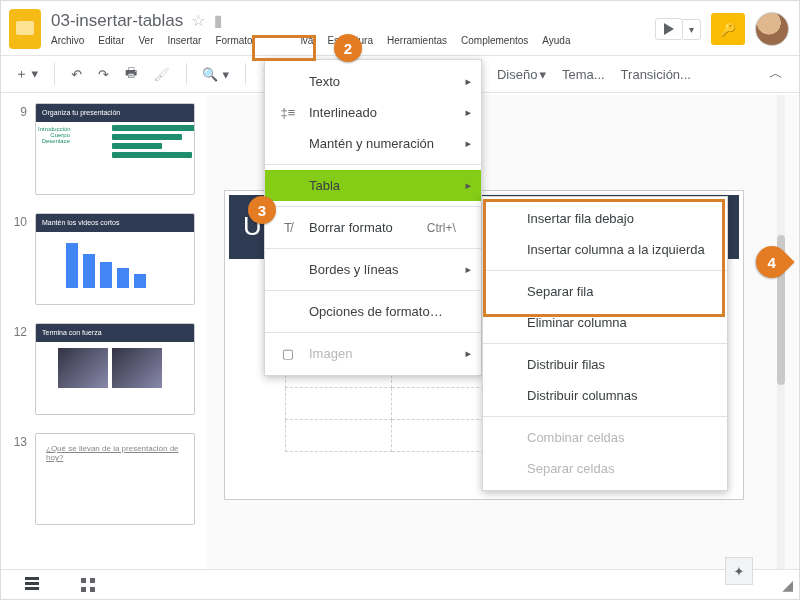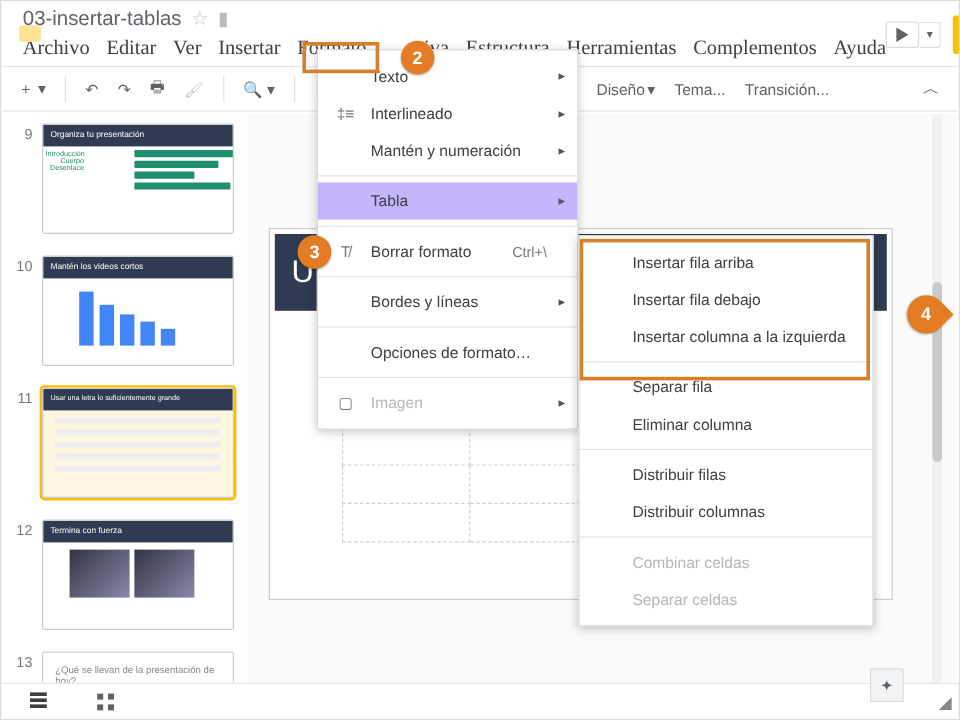--- a/index.html
+++ b/index.html
@@ -7,21 +7,21 @@
 
   
   .titlebar { display:flex; align-items:center; height:54px; padding:2px 10px 0 8px; }
   .doc-icon { width:32px; height:40px; background:#f5ba15; border-radius:4px; position:relative; margin-right:10px; }
   .doc-icon::after { content:""; position:absolute; left:7px; top:12px; width:18px; height:14px; background:#fde293; border-radius:2px; }
   .title-stack { flex:1; }
   .title-row { display:flex; align-items:center; gap:8px; }
   .doc-title { font-size:17px; color:#5f6368; }
   .title-icons { color:#bbb; display:flex; gap:8px; font-size:16px; }
   .menu-bar { display:flex; gap:14px; margin-top:2px; }
-  .menu-bar span { font-size:17px; color:#3c4043; padding:2px 0; cursor:pointer;font-family:Liberation Serif, serif; }
+  .menu-bar span { font-size:10px; color:#3c4043; padding:2px 0; cursor:pointer; }
   .title-right { display:flex; align-items:center; gap:10px; }
   .present-btn { border:1px solid #dadce0; border-radius:3px; padding:4px 8px; display:flex; align-items:center; gap:6px; color:#5f6368; }
   .present-btn .tri { width:0;height:0;border-top:6px solid transparent;border-bottom:6px solid transparent;border-left:10px solid #5f6368; }
   .present-drop { border:1px solid #dadce0; border-left:none; padding:4px 6px; font-size:10px; color:#5f6368; border-radius:0 3px 3px 0; margin-left:-10px;}
   .share-btn { width:34px; height:32px; background:#fbbc04; border-radius:3px; display:flex; align-items:center; justify-content:center; }
   .avatar { width:34px; height:34px; border-radius:50%; background:radial-gradient(circle at 40% 30%, #e0b88f 0 40%, #9a6b4a 41% 100%); border:1px solid #ccc;}
 
   
   .toolbar { height:38px; border-top:1px solid #e4e4e4; border-bottom:1px solid #e4e4e4; display:flex; align-items:center; padding:0 10px; gap:8px; color:#5f6368; font-size:13px;}
   .tbtn { padding:4px 4px; color:#5f6368; display:flex; align-items:center; gap:2px; }
@@ -37,21 +37,21 @@
   .slide-th { width:160px; height:92px; border:1px solid #ccc; border-radius:2px; background:#fff; position:relative; overflow:hidden;}
   .slide-th.selected { outline:2px solid #fbbc04; background:#fff6e0; }
   .slide-th .head { height:18px; background:#2f3b52; color:#fff; font-size:7px; padding:5px 6px; }
   .bars-green div { height:6px; background:#1e8e6e; margin:3px 6px 0 40px; border-radius:1px;}
   .bars-blue { display:flex; align-items:flex-end; gap:5px; padding:6px 30px 4px; height:60px;}
   .bars-blue div { width:12px; background:#4285f4; }
   .rows-table { padding:6px 10px;}
   .rows-table div { height:5px; background:#eee; margin-bottom:5px;}
   .photo-row { display:flex; gap:4px; padding:6px 22px;}
   .photo-row div { width:50px; height:40px; background:linear-gradient(135deg,#334,#88a); }
-  .q-text { font-size:8px; color:#888; padding:10px;}
+  .q-text { font-size:8px; color:#888; padding:10px;text-decoration:underline;}
 
   
   .canvas-col { flex:1; background:#fafafa; position:relative; overflow:hidden;}
   .slide-canvas { position:absolute; left:18px; top:95px; width:520px; height:310px; background:#fff; border:1px solid #ccc; }
   .slide-canvas .title-strip { height:64px; background:#2f3b52; margin:4px; color:#fff; font-size:26px; padding:16px 14px; letter-spacing:2px;}
   .slide-table { position:absolute; left:60px; top:100px; right:32px; }
   .slide-table table { border-collapse:collapse; width:100%;}
   .slide-table td { border:1px dashed #d0d0d0; height:32px; }
   .sel-col { outline:2px solid #4f9cf5; }
   .handle { position:absolute; width:8px;height:8px; background:#4f9cf5; border-radius:50%; right:30px; top:94px;}
@@ -68,25 +68,25 @@
   .explore { position:absolute; right:46px; bottom:14px; width:28px;height:28px; background:#f1f3f4; border:1px solid #dadce0; display:flex;align-items:center;justify-content:center; color:#5f6368;}
   .corner-arrow { position:absolute; right:6px; bottom:6px; color:#888; font-size:14px;}
   .vscroll { position:absolute; right:14px; top:0; bottom:0; width:8px; background:#f1f1f1; }
   .vscroll .th { position:absolute; left:0; right:0; top:140px; height:150px; background:#c9c9c9; border-radius:4px; }
 
   
   .dropdown { position:absolute; background:#fff; box-shadow:0 2px 8px rgba(0,0,0,.25); border:1px solid #d7d7d7; font-size:13px; z-index:50; }
   .dropdown .mi { display:flex; align-items:center; padding:8px 26px 8px 44px; position:relative; gap:10px; cursor:pointer; white-space:nowrap;}
   .dropdown .mi.has-sub::after { content:"▸"; position:absolute; right:10px; font-size:11px; color:#555;}
   .dropdown .mi .ic { position:absolute; left:14px; width:18px; text-align:center; color:#777; font-size:13px;}
-  .dropdown .mi.hover { background:#c4b5fd; }
+  .dropdown .mi.hover { background:#84cc16; }
   .dropdown hr { border:none; border-top:1px solid #e3e3e3; margin:5px 0; }
   .dropdown .mi.disabled { color:#b6b6b6; }
   .shortcut { margin-left:auto; color:#777; font-size:12px; padding-left:24px;}
-  .format-menu { left:263px; top:40px; width:218px; padding:6px 0;}
+  .format-menu { left:263px; top:58px; width:218px; padding:6px 0;}
   .sub-menu { left:481px; top:195px; width:246px; padding:6px 0;}
   .hl-box { position:absolute; border:3px solid #d77f2a; pointer-events:none; z-index:60; }
   .hl2 { left:251px; top:34px; width:64px; height:26px; }
   .hl3 { left:482px; top:198px; width:242px; height:118px; }
 
   .badge { position:absolute; width:28px; height:28px; background:#e47c24; color:#fff; border-radius:50%; display:flex; align-items:center; justify-content:center; font-weight:bold; font-size:15px; z-index:80;  box-shadow:0 1px 2px rgba(0,0,0,.3);}
   .b2 { left:333px; top:33px; }
   .b3 { left:247px; top:195px; }
   .b4 { left:755px; top:245px; border-radius:50% 0 50% 50%; width:32px; height:32px; transform:rotate(45deg);} 
   .b4 span { transform:rotate(-45deg); }
@@ -176,33 +176,20 @@
         <div class="bars-blue">
             <div style="height:45px"></div>
             <div style="height:34px"></div>
             <div style="height:26px"></div>
             <div style="height:20px"></div>
             <div style="height:14px"></div>
           </div>
       </div>
     </div>
     <div class="thumb">
-      <div class="tnum">11</div>
-      <div class="slide-th selected">
-          <div class="head" style="font-size:6px">Usar una letra lo suficientemente grande</div>
-        <div class="rows-table">
-            <div></div>
-            <div></div>
-            <div></div>
-            <div></div>
-            <div></div>
-          </div>
-      </div>
-    </div>
-    <div class="thumb">
       <div class="tnum">12</div>
       <div class="slide-th">
           <div class="head">Termina con fuerza</div>
         <div class="photo-row">
             <div></div>
             <div></div>
           </div>
       </div>
     </div>
     <div class="thumb">
@@ -303,23 +290,20 @@
     </div>
   <hr>
   <div class="mi has-sub disabled">
       <span class="ic">▢</span>
       <span>Imagen</span>
     </div>
 </div>
 
 <div class="dropdown sub-menu">
   <div class="mi">
-      <span>Insertar fila arriba</span>
-    </div>
-  <div class="mi">
       <span>Insertar fila debajo</span>
     </div>
   <div class="mi">
       <span>Insertar columna a la izquierda</span>
     </div>
   <hr>
   <div class="mi">
       <span>Separar fila</span>
     </div>
   <div class="mi">

